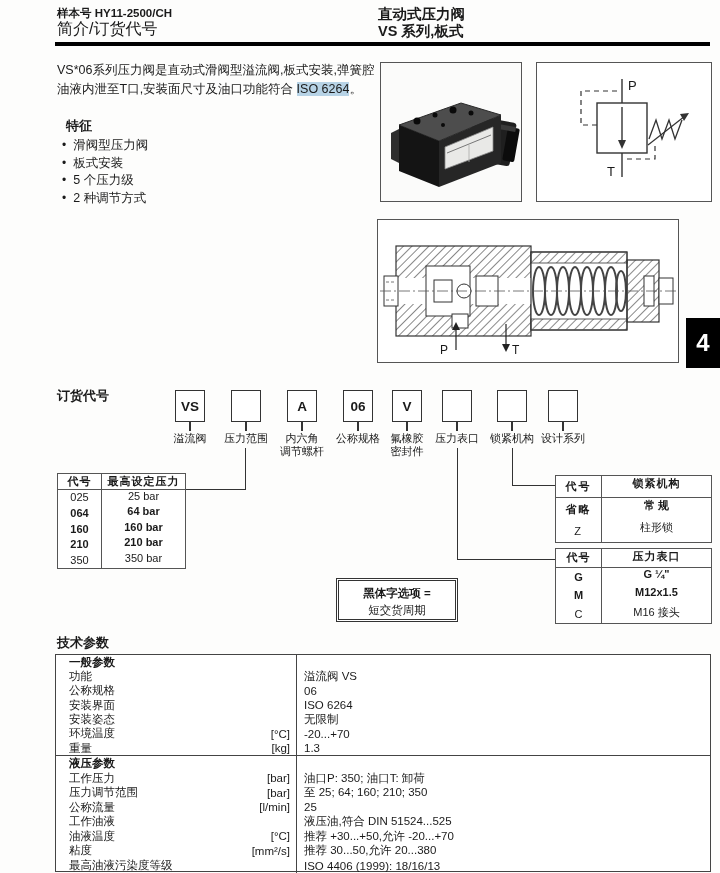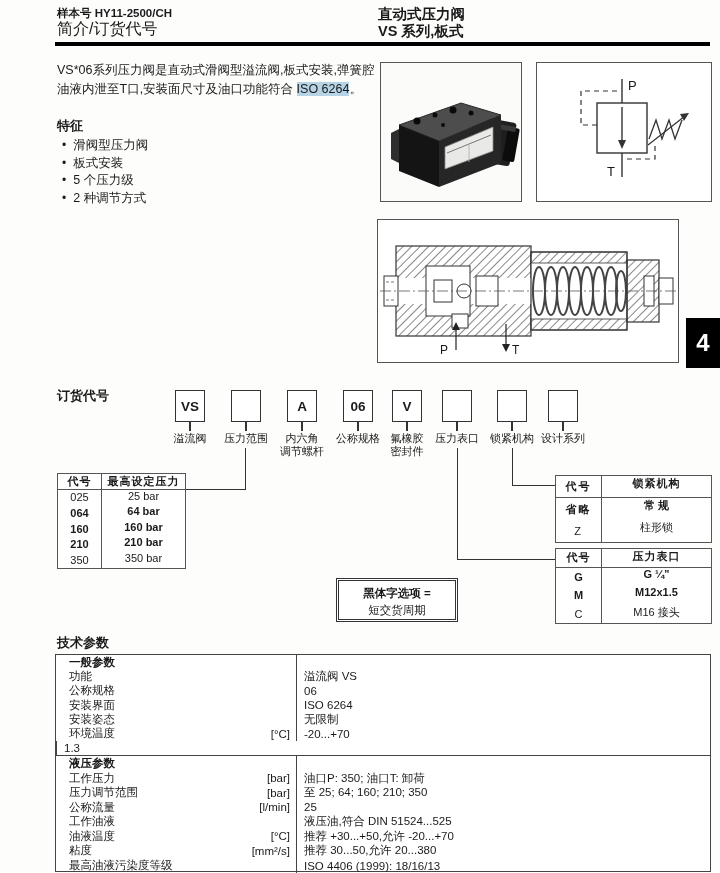--- a/index.html
+++ b/index.html
@@ -10,21 +10,21 @@
   
   .catalog-no   { position:absolute; left:57px; top:6px;  font-size:11.5px; font-weight:bold; }
   .section-title{ position:absolute; left:57px; top:19px; font-size:16px;   font-weight:normal; }
   .product-title{ position:absolute; left:378px; top:5px; font-size:14.5px; font-weight:bold; }
   .product-series{position:absolute; left:378px; top:22px;font-size:14.5px; font-weight:bold; }
   .rule-thick   { position:absolute; left:55px; top:42px; width:655px; height:4px; background:#000; }
 
   
   .intro { position:absolute; left:57px; top:61px; width:328px; font-size:12.5px; line-height:19px; }
   .hl    { background:#b7d3e6; }
-  .features-title { position:absolute; left:57px; top:117px; font-size:13px; font-weight:bold; }
+  .features-title { position:absolute; left:66px; top:117px; font-size:13px; font-weight:bold; }
   .features { position:absolute; left:62px; top:137px; list-style:none; }
   .features li { font-size:12.5px; line-height:17.5px; }
   .features li .dot { font-size:12px; margin-right:7px; }
 
   
   .imgbox { position:absolute; border:1px solid #555; background:#fff; }
   .photo-box   { left:380px; top:62px;  width:142px; height:140px; }
   .symbol-box  { left:536px; top:62px;  width:176px; height:140px; }
   .section-box { left:377px; top:219px; width:302px; height:144px; }
 
@@ -410,20 +410,24 @@
 
           <div class="t-row">
             <div class="t-left">
               <span class="t-label">环境温度</span>
               <span class="t-unit">[°C]</span>
             </div>
             <div class="t-right">-20...+70</div>
           </div>
 
           <div class="t-row">
+            <div class="t-left">
+              <span class="t-label">重量</span>
+              <span class="t-unit">[kg]</span>
+            </div>
             <div class="t-right">1.3</div>
           </div>
         </div>
     </div>
     <div class="tech-section hydraulic">
       <div class="t-row t-head">
         <div class="t-left">
             <span class="t-label">液压参数</span>
           </div>
         <div class="t-right"></div>

